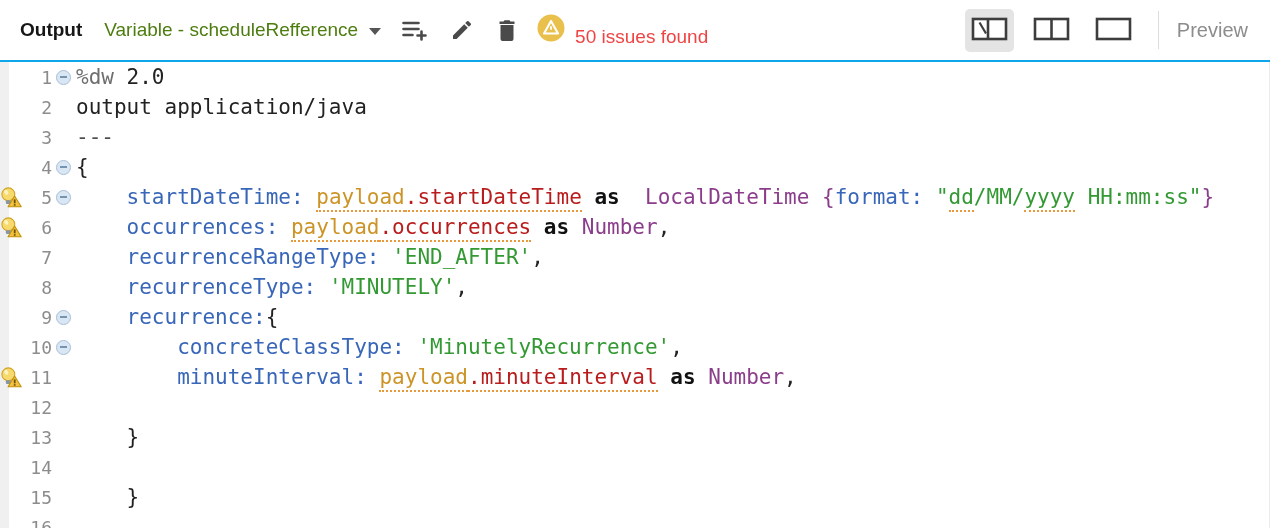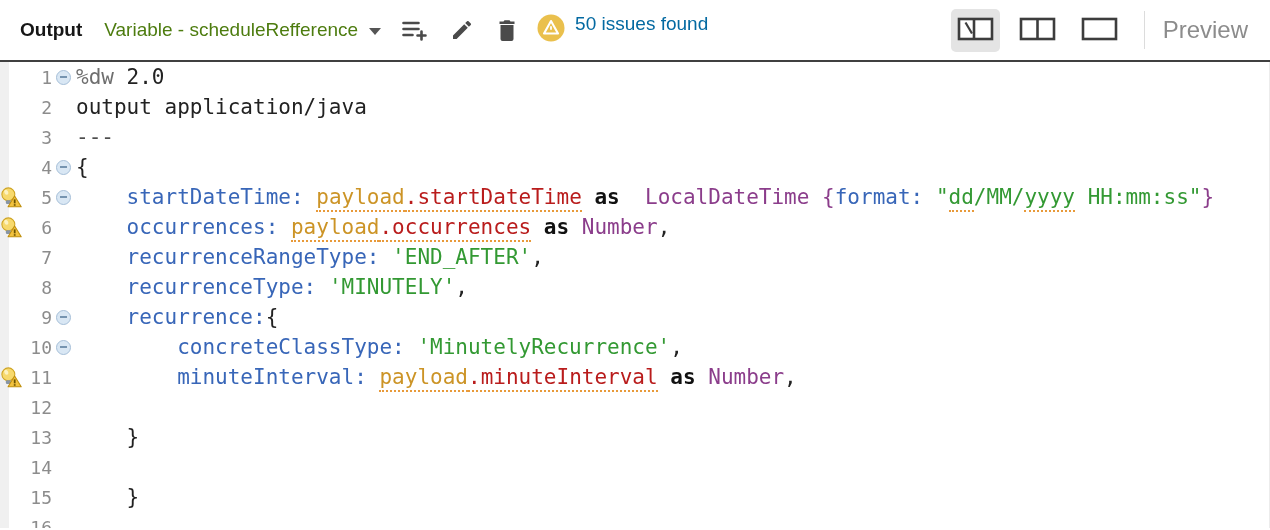--- a/index.html
+++ b/index.html
@@ -5,52 +5,52 @@
   * { box-sizing: border-box; }
   html,body { margin:0; padding:0; background:#fff; }
   body {
     width:1270px; height:530px; overflow:hidden;
     font-family:"Liberation Sans", sans-serif;
   }
   
   .toolbar {
     height:62px; display:flex; align-items:center;
     padding:0 16px 0 20px;
-    border-bottom:2px solid #404040;
+    border-bottom:2px solid #0ea5e9;
     background:#fff;
   }
   .panel-title { font-size:19px; font-weight:700; color:#161616; margin-right:22px; }
   .var-btn {
     display:flex; align-items:center; gap:11px;
     background:none; border:none; padding:0; cursor:pointer;
     font-family:inherit; font-size:19px; color:#4d7c0f;
   }
   .caret-down {
     width:0; height:0;
     border-left:6px solid transparent; border-right:6px solid transparent;
     border-top:7px solid #555; margin-top:2px;
   }
   .icon-btn {
     background:none; border:none; padding:2px; margin-left:18px;
     display:flex; align-items:center; cursor:pointer;
   }
   .icon-btn svg { display:block; }
   .issues {
-    display:flex; align-items:flex-start; gap:9px; margin-left:16px;
-    color:#0369a1; font-size:19px; cursor:pointer;
+    display:flex; align-items:flex-end; gap:9px; margin-left:16px;
+    color:#ef4444; font-size:19px; cursor:pointer;
   }
   .spacer { flex:1; }
   .toggles { display:flex; align-items:center; gap:13px; }
   .toggle {
     background:none; border:none; padding:8px 6px; border-radius:5px;
     display:flex; align-items:center; cursor:pointer;
   }
   .toggle.selected { background:#e4e4e4; }
   .vdiv { width:1px; height:38px; background:#dcdcdc; margin:0 18px 0 20px; }
-  .preview-label { color:#8c8c8c; font-size:24px; margin-right:6px; }
+  .preview-label { color:#8c8c8c; font-size:20px; margin-right:6px; }
 
   
   .code-area {
     position:relative; height:466px; overflow:hidden;
     border-right:1px solid #ececec;
     font-family:"DejaVu Sans Mono","Liberation Mono",monospace;
     font-size:21px; background:#fff;
   }
   .annotation-bar {
     position:absolute; left:0; top:0; bottom:0; width:9px;

